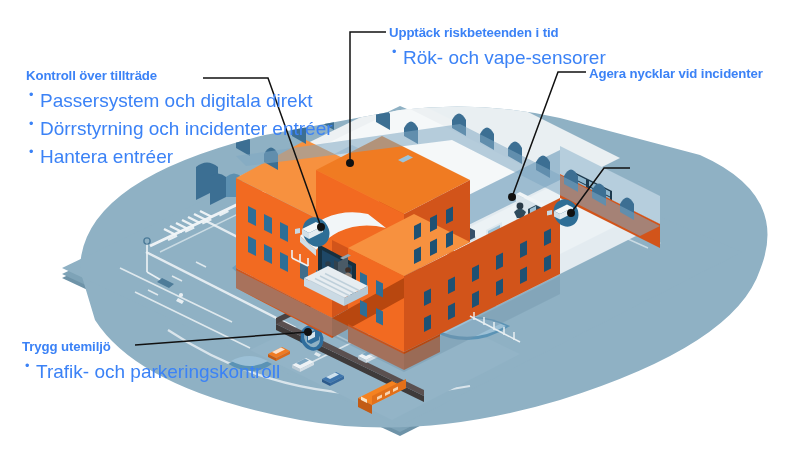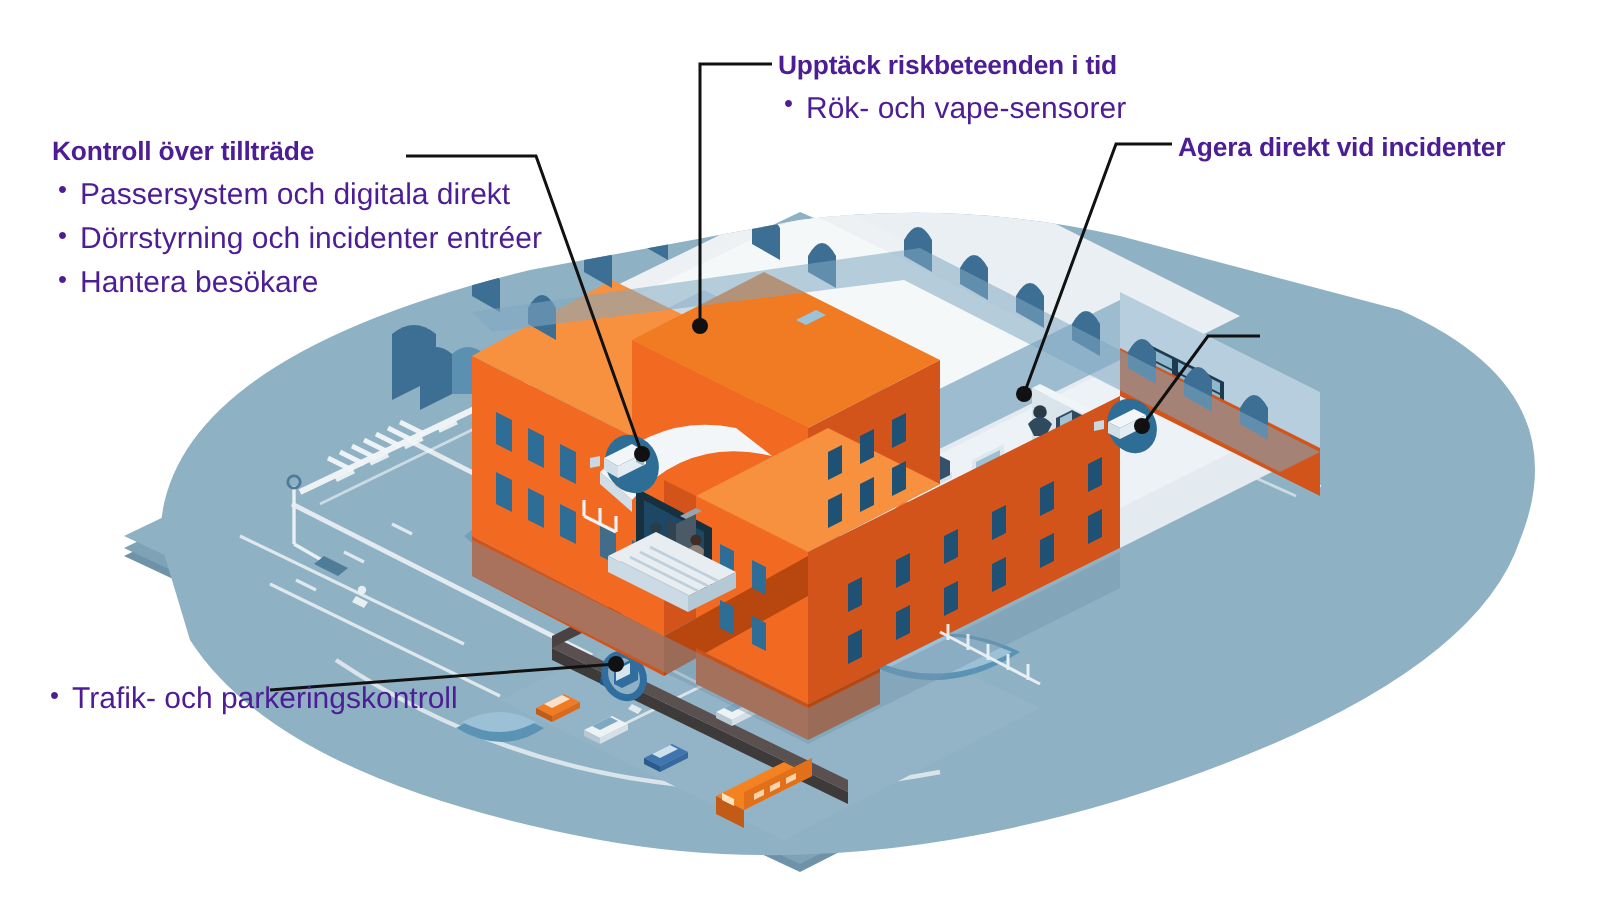--- a/index.html
+++ b/index.html
@@ -9,28 +9,28 @@
     background:#ffffff;
     font-family:"Liberation Sans", sans-serif;
     overflow:hidden;
     position:relative;
     -webkit-font-smoothing:antialiased;
   }
   #stage{position:absolute;inset:0;width:800px;height:450px;}
   #scene{position:absolute;left:0;top:0;width:800px;height:450px;}
 
   
-  .callout{position:absolute;color:#4c1d95;}
+  .callout{position:absolute;color:#3b82f6;}
   .callout .c-title{
     font-size:13.2px;font-weight:bold;line-height:1.28;
     letter-spacing:-.1px;white-space:nowrap;
   }
   .callout ul{list-style:none;margin:2px 0 0 0;padding:0;}
   .callout li{
-    font-size:15px;line-height:1.48;white-space:nowrap;
+    font-size:19px;line-height:1.48;white-space:nowrap;
     position:relative;padding-left:14px;
   }
   .callout li::before{
     content:"\2022";position:absolute;left:3px;top:-0.5px;font-size:12.8px;
   }
 
   #co-access   {left:26px; top:68px;}
   #co-detect   {left:389px;top:25px;}
   #co-act      {left:589px;top:66px;}
   #co-see      {left:633px;top:154px;}
@@ -460,35 +460,36 @@
       <circle cx="571" cy="213" r="4"></circle>
       <circle cx="308" cy="332" r="4"></circle>
     </g>
   </svg>
 
   <div class="callout" id="co-access">
     <div class="c-title">Kontroll över tillträde</div>
     <ul>
       <li>Passersystem och digitala direkt</li>
       <li>Dörrstyrning och incidenter entréer</li>
-      <li>Hantera besökare</li>
+      <li>Hantera entréer</li>
     </ul>
   </div>
 
   <div class="callout" id="co-detect">
     <div class="c-title">Upptäck riskbeteenden i tid</div>
     <ul>
       <li>Rök- och vape-sensorer</li>
     </ul>
   </div>
 
   <div class="callout" id="co-act">
-    <div class="c-title">Agera direkt vid incidenter</div>
+    <div class="c-title">Agera nycklar vid incidenter</div>
   </div>
 
 
   <div class="callout" id="co-outdoor">
+    <div class="c-title">Trygg utemiljö</div>
     <ul>
       <li>Trafik- och parkeringskontroll</li>
     </ul>
   </div>
 
 </div>
 
 </body></html>

